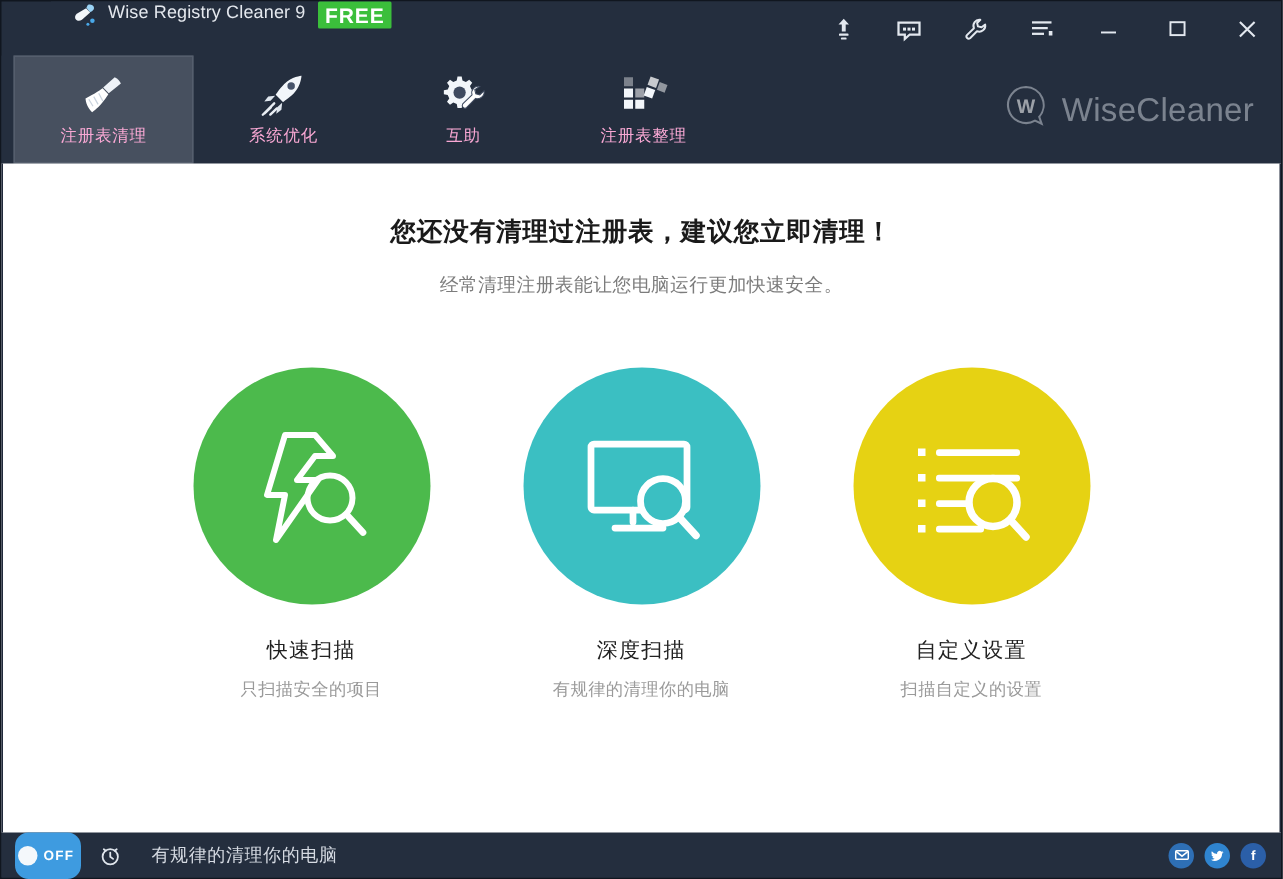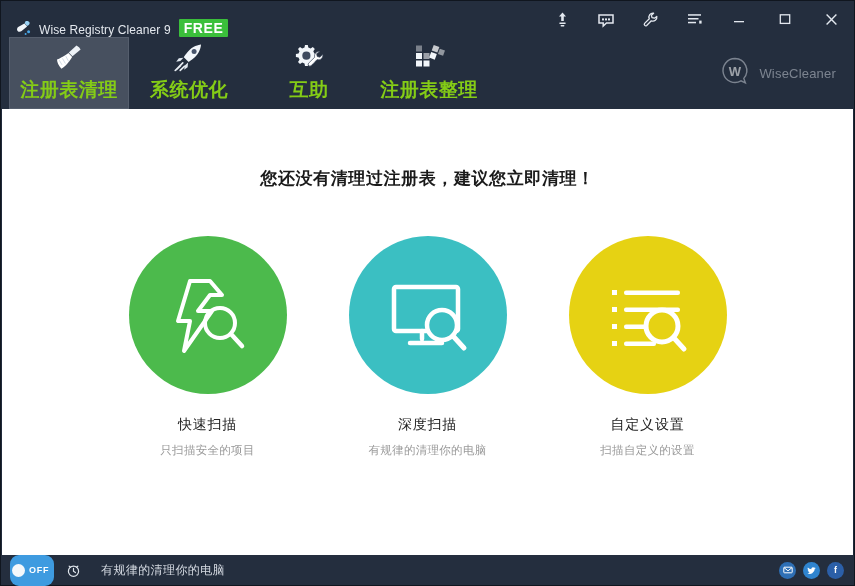--- a/index.html
+++ b/index.html
@@ -20,23 +20,24 @@
     border: 1px solid #10161f;
     display: flex;
     flex-direction: column;
   }
 
   
   .title-bar {
     height: 36px;
     background: #242e3e;
     display: flex;
-    align-items: flex-end;
+    align-items: flex-start;
     flex: 0 0 36px;
     padding-left: 13px;
+    margin-left: 33px;
   }
   .app-icon {
     width: 18px; height: 18px;
     flex: 0 0 18px;
     margin-right: 7px;
     position: relative;
   }
   .app-title {
     color: #e4e8ee;
     font-size: 12px;
@@ -96,57 +97,57 @@
     border: 1px solid #555e6d;
   }
   .nav-tab .nav-icon {
     height: 30px;
     display: flex;
     align-items: flex-end;
     justify-content: center;
     margin-bottom: 4px;
   }
   .nav-tab .nav-label {
-    color: #84cc16;
-    font-size: 19px;
-    font-weight: bold;
+    color: #f9a8d4;
+    font-size: 11px;
+    font-weight: normal;
     letter-spacing: .5px;
     white-space: nowrap;
   }
   .brand {
     position: absolute;
     right: 18px;
     top: 50%;
     transform: translateY(-50%);
     display: flex;
     align-items: center;
     opacity: .55;
   }
   .brand-mark { margin-right: 9px; }
   .brand-text {
     color: #c3c9d2;
-    font-size: 13px;
+    font-size: 22px;
     letter-spacing: .2px;
     text-align: center;
   }
 
   
   .content {
     flex: 1 1 auto;
     background: #ffffff;
     border-left: 1px solid #20293a;
     border-right: 1px solid #20293a;
     display: flex;
     flex-direction: column;
     align-items: center;
     position: relative;
     overflow: hidden;
   }
   .headline {
-    margin-top: 58px;
+    margin-top: 34px;
     color: #1a1a1a;
     font-size: 17px;
     font-weight: bold;
     letter-spacing: .6px;
     text-align: center;
   }
   .subline {
     margin-top: 16px;
     color: #7c7c7c;
     font-size: 12.5px;
@@ -383,20 +384,21 @@
           <text x="15" y="20" font-family="Liberation Sans, sans-serif" font-size="13" font-weight="bold" fill="#ffffff" text-anchor="middle">W</text>
         </svg>
       </div>
       <div class="brand-text">WiseCleaner</div>
     </div>
   </div>
 
   <div class="content">
 
     <div class="headline">您还没有清理过注册表，建议您立即清理！</div>
+    <div class="subline">经常清理注册表能让您电脑运行更加快速安全。</div>
 
     <div class="actions">
 
       <div class="action">
         <div class="circle green">
           <svg width="96" height="96" viewBox="0 0 96 96">
             <path d="M50 14 H30 L18 54 H30 L24 84 L52 44 H38 L50 28 H62 Z" fill="none" stroke="#ffffff" stroke-width="4" stroke-linejoin="round" stroke-linecap="round"></path>
             <circle cx="60" cy="56" r="15" fill="none" stroke="#ffffff" stroke-width="4"></circle>
             <path d="M71 67 L82 79" stroke="#ffffff" stroke-width="4.5" stroke-linecap="round"></path>
           </svg>

